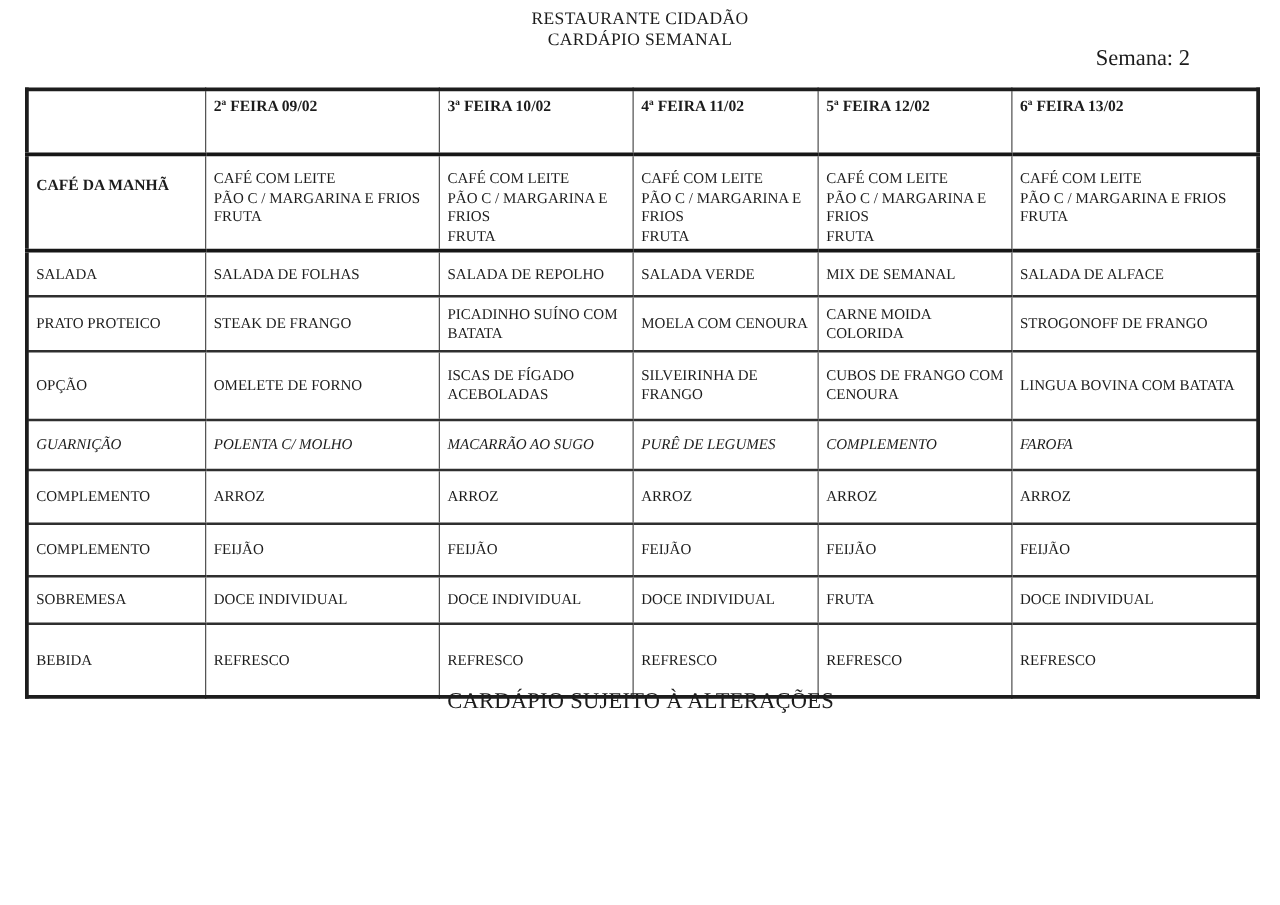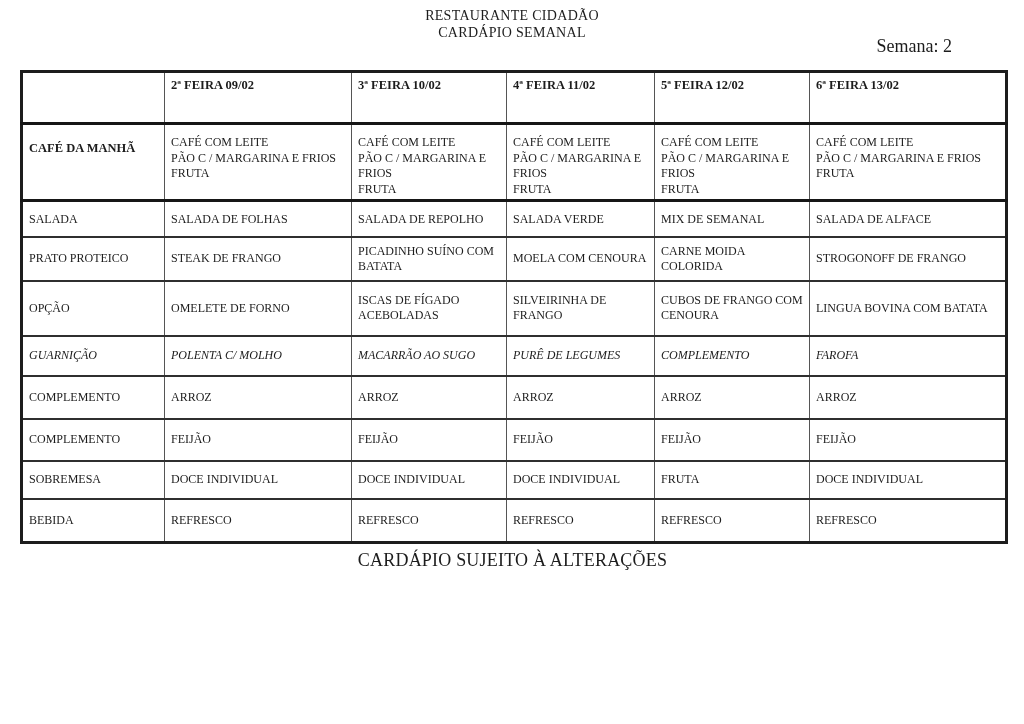--- a/index.html
+++ b/index.html
@@ -52,21 +52,21 @@
   }
   tr.r-header { height: 52px; }
   tr.r-cafe { height: 75px; }
   tr.r-salada { height: 36px; }
   tr.r-prato { height: 44px; }
   tr.r-opcao { height: 55px; }
   tr.r-guarnicao { height: 40px; font-style: italic; }
   tr.r-comp1 { height: 43px; }
   tr.r-comp2 { height: 42px; }
   tr.r-sobremesa { height: 38px; }
-  tr.r-bebida { height: 44px; }
+  tr.r-bebida { height: 59px; }
 
   tr.r-header td {
     vertical-align: top;
     padding-top: 5px;
     font-weight: bold;
     font-size: 12.5px;
     border-bottom: 3px solid #161616;
   }
   tr.r-cafe td {
     vertical-align: top;

